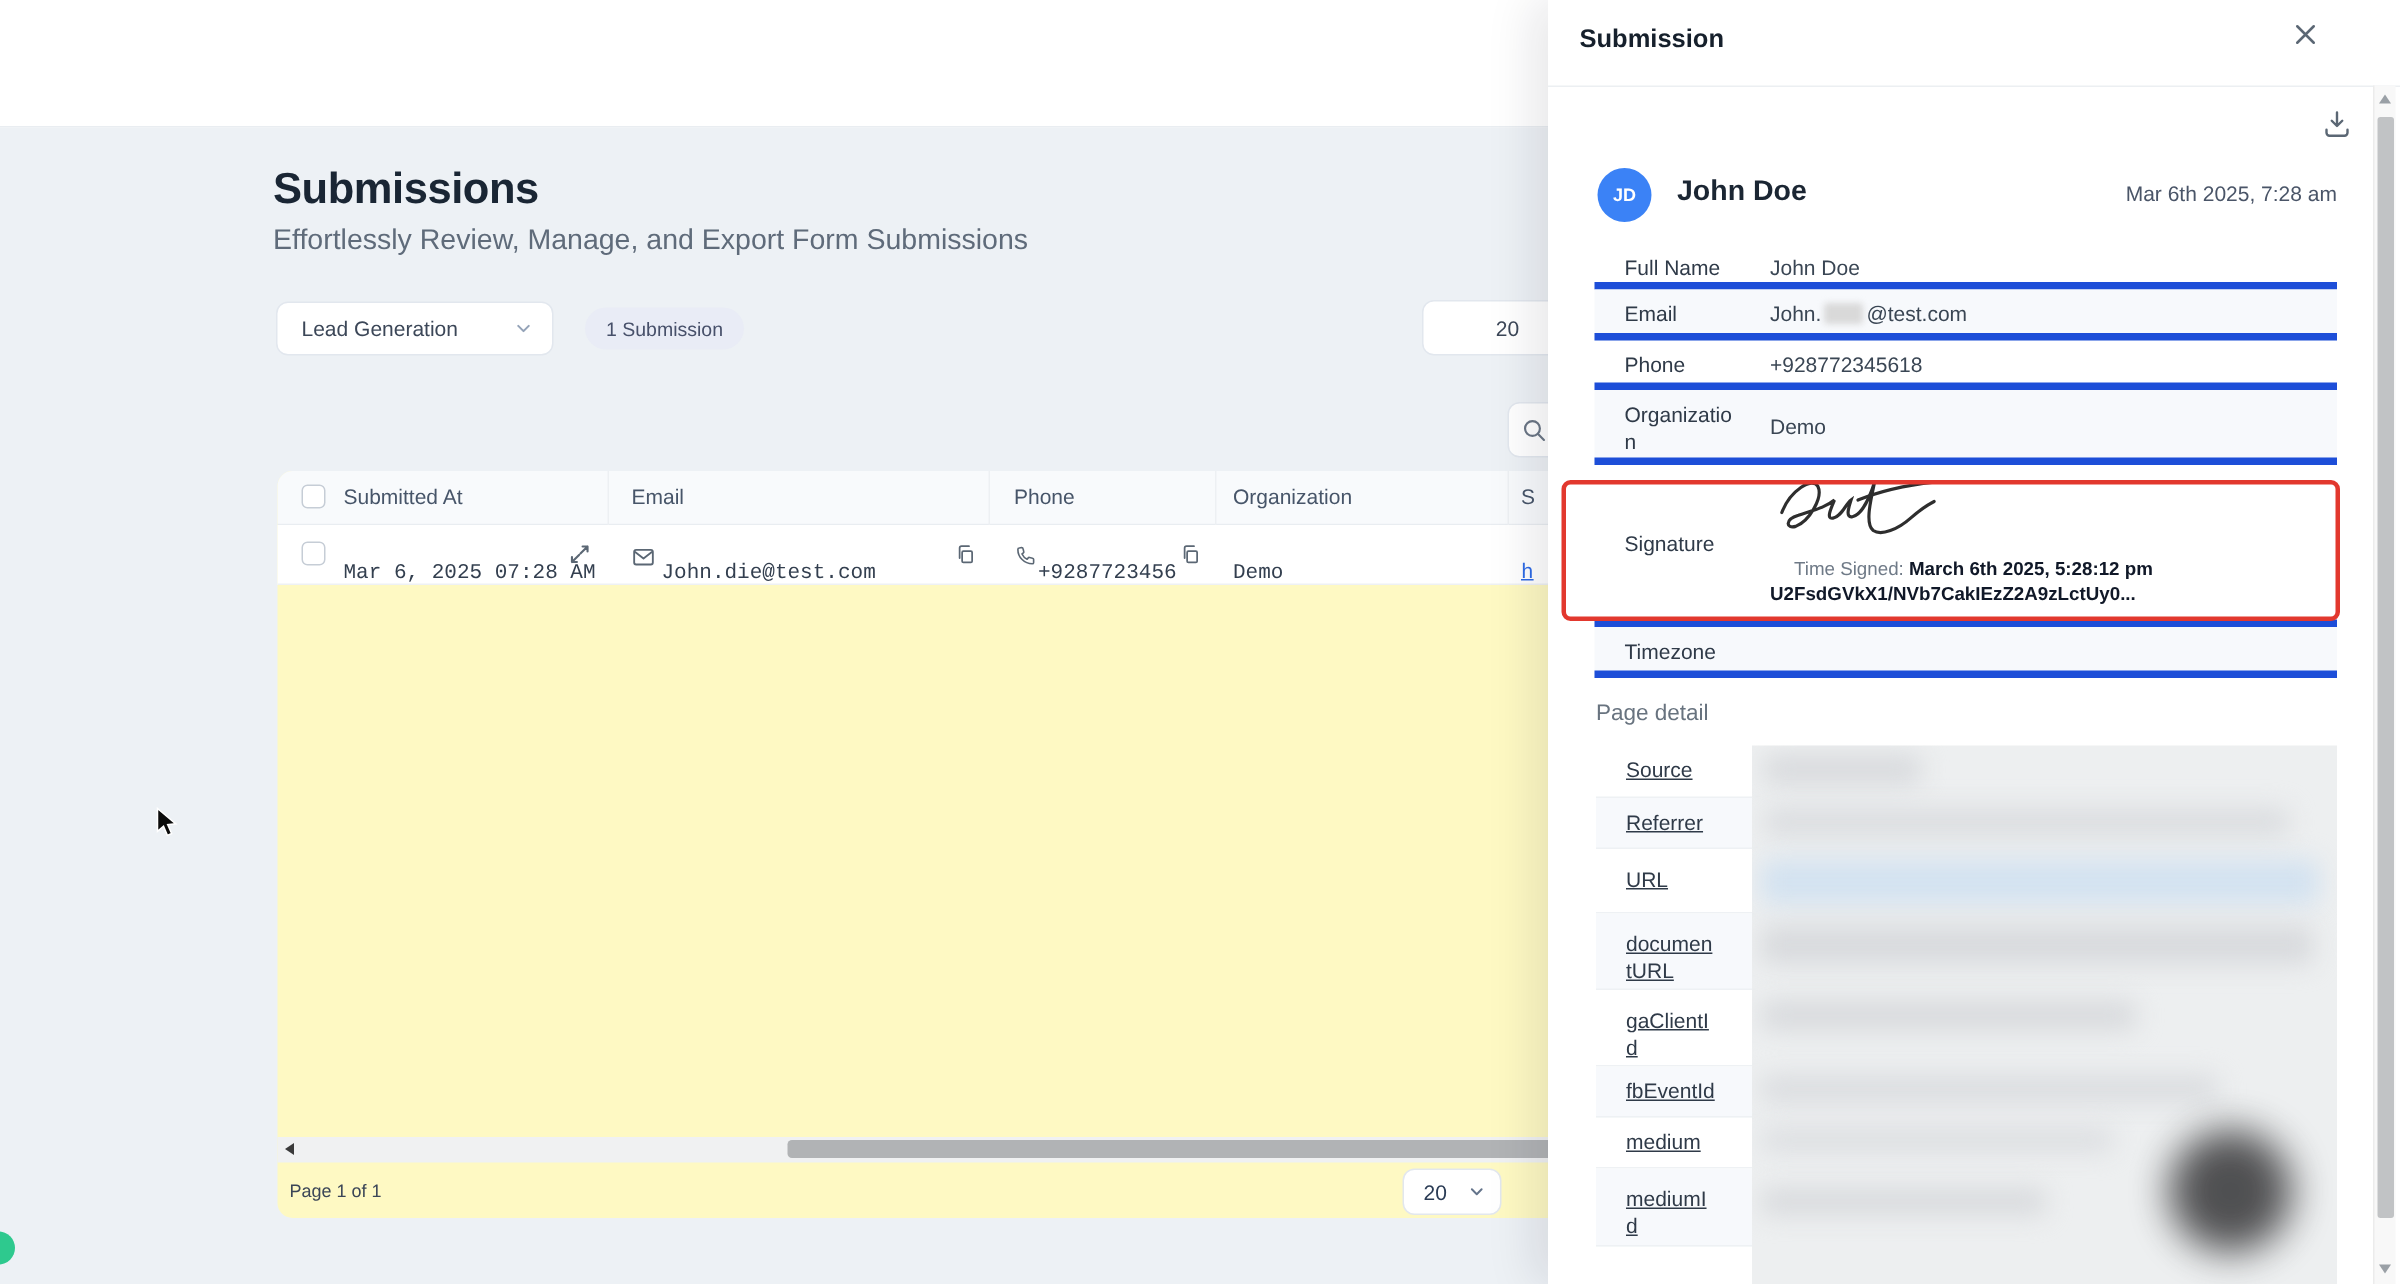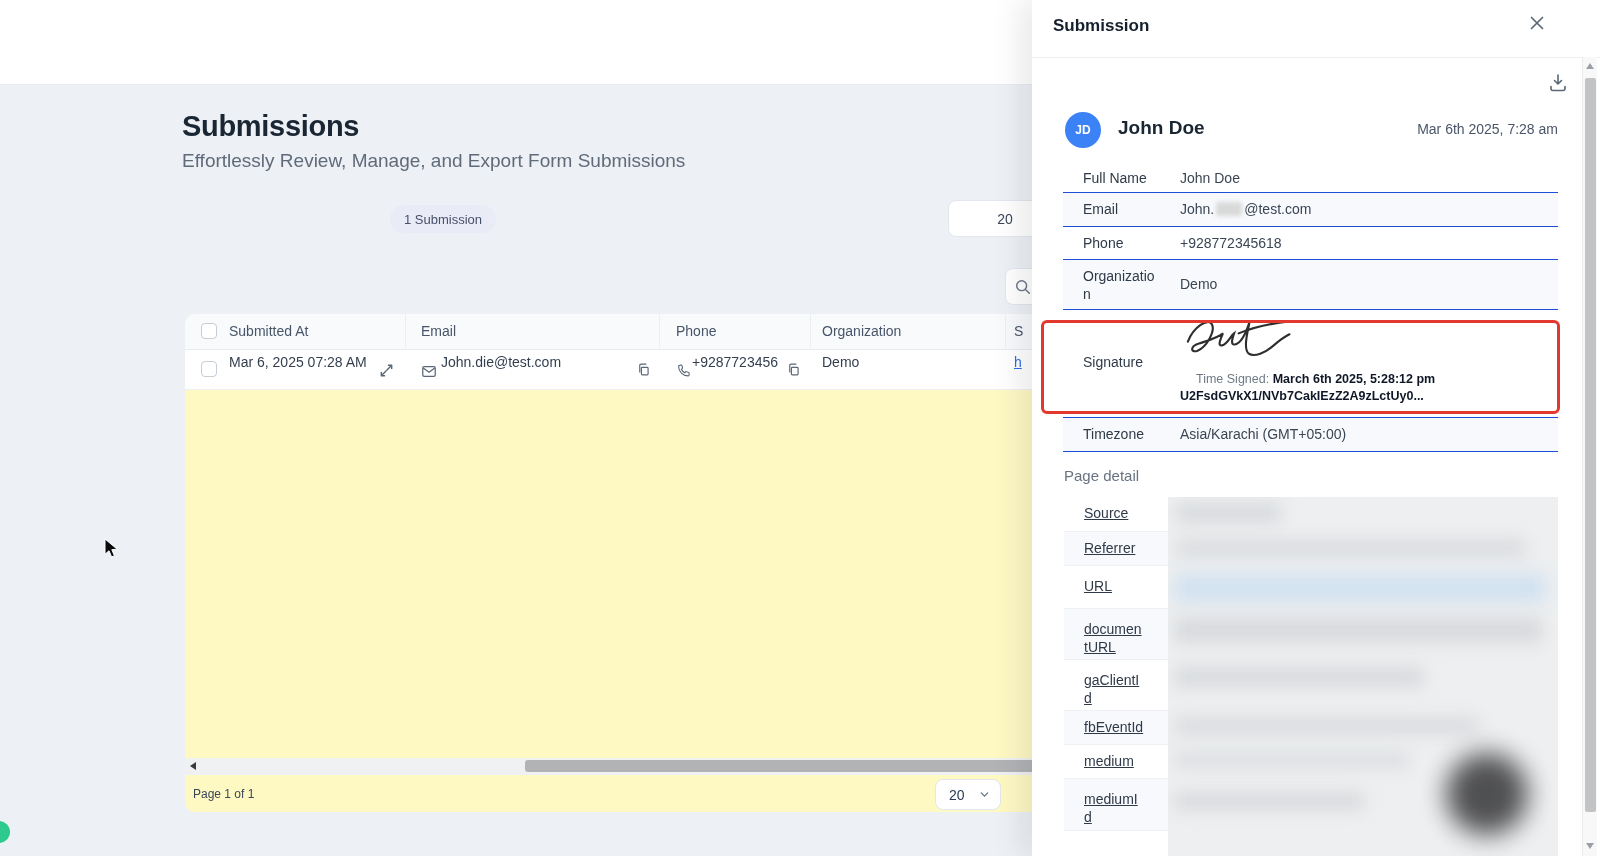--- a/index.html
+++ b/index.html
@@ -16,21 +16,21 @@
   .page-sub { left:182px; top:150px; font-size:19px; color:#5f6b7a; z-index:2; }
 
   .select-box { background:#fff; border:1px solid #e2e7ee; border-radius:8px; display:flex; align-items:center; color:#3c4758; font-size:14px; z-index:2; }
   .badge { background:#e9ecf6; border-radius:14px; font-size:13px; color:#47506a; display:flex; align-items:center; padding:0 14px; z-index:2; }
 
   
   .card { left:185px; top:314px; width:900px; height:498px; background:#fef9c3; border-radius:10px; z-index:2; }
   .thead { position:absolute; left:0; top:0; width:900px; height:36px; background:#f8fafc; border-bottom:1px solid #e9edf1; border-radius:10px 0 0 0; }
   .th { position:absolute; top:9px; font-size:14px; font-weight:500; color:#475569; }
   .trow { position:absolute; left:0; top:36px; width:900px; height:40px; border-bottom:1px solid #eef1f4; background:#fff; }
-  .td { position:absolute; top:4px; font-size:14px; color:#333f4f; white-space:nowrap; }
+  .td { position:absolute; top:24px; font-size:14px; color:#333f4f; white-space:nowrap;font-family:Liberation Mono, monospace; }
   .col-div { position:absolute; top:0; width:1px; height:76px; background:#edf0f3; }
   .checkbox { position:absolute; width:16px; height:16px; border:1.5px solid #c6cdd6; border-radius:4px; background:#fff; }
   .icon { display:inline-flex; color:#5b6774; vertical-align:middle; }
   .copy-btn { position:absolute; top:12px; color:#5b6774; cursor:pointer; }
   .sig-link { color:#2e6be6; text-decoration:underline; }
 
   .hscroll-track { position:absolute; left:0; top:444px; width:900px; height:16px; background:#f0f1f2; }
   .hscroll-thumb { position:absolute; left:340px; top:2px; width:560px; height:12px; background:#b1b3b5; border-radius:3px; }
   .tri-left { width:0; height:0; border-top:4px solid transparent; border-bottom:4px solid transparent; border-right:6px solid #3a3a3a; }
 
@@ -39,21 +39,21 @@
 
   
   .panel { left:1032px; top:0; width:568px; height:856px; background:#fff; box-shadow:-10px 0 30px rgba(15,23,42,.10); z-index:10; overflow:hidden; }
   .panel-title { position:absolute; left:21px; top:16px; font-size:17px; font-weight:700; color:#16202c; }
   .panel-divider { position:absolute; left:0; top:57px; width:568px; height:1px; background:#eceff2; }
   .avatar { position:absolute; left:33px; top:112px; width:36px; height:36px; border-radius:50%; background:#3b82f6; color:#fff; font-size:12px; font-weight:600; display:flex; align-items:center; justify-content:center; }
   .contact-name { position:absolute; left:86px; top:117px; font-size:19px; font-weight:700; color:#1b2633; }
   .contact-date { position:absolute; right:42px; top:121px; font-size:14px; color:#4a5568; }
 
   .f-table { position:absolute; left:31px; top:162px; width:495px; }
-  .f-row { position:absolute; left:0; width:495px; display:flex; border-bottom:1px solid #1d4ed8; }
+  .f-row { position:absolute; left:0; width:495px; display:flex; border-bottom:5px solid #1d4ed8; }
   .f-row.alt { background:#f7f9fc; }
   .f-label { width:97px; padding:8px 0 0 20px; font-size:14px; font-weight:500; color:#2f3a48; word-break:break-all; line-height:1.25; }
   .f-value { padding:8px 0 0 20px; font-size:14px; color:#3a4654; }
   .blur-chip { display:inline-block; width:26px; height:14px; background:#d9d9d9; filter:blur(2px); margin:0 2px -2px 2px; border-radius:2px; }
 
   .red-box { position:absolute; left:9px; top:320px; width:519px; height:94px; border:3px solid #e2382e; border-radius:6px; z-index:5; pointer-events:none; }
   .sig-line { position:absolute; left:117px; font-size:12.5px; color:#101828; white-space:nowrap; }
   .sig-gray { color:#6f7a87; font-weight:400; }
   .sig-bold { font-weight:700; }
 
@@ -77,20 +77,28 @@
 </head>
 <body>
 
 <div class="stage">
 
   <div class="abs topbar"></div>
 
   <div class="abs page-title">Submissions</div>
   <div class="abs page-sub">Effortlessly Review, Manage, and Export Form Submissions</div>
 
+  <div class="abs select-box" style="left:184px; top:201px; width:185px; height:36px; padding:0 12px 0 16px; justify-content:space-between;">
+    <span>Lead Generation</span>
+    <span class="icon" style="color:#94a3b8;">
+      <svg width="14" height="14" viewBox="0 0 16 16" fill="none">
+          <path d="M4 6l4 4 4-4" stroke="currentColor" stroke-width="1.6" stroke-linecap="round" stroke-linejoin="round"></path>
+        </svg>
+    </span>
+  </div>
 
   <div class="abs badge" style="left:390px; top:205px; height:28px;">
     <span>1 Submission</span>
   </div>
 
   <div class="abs select-box" style="left:948px; top:200px; width:114px; height:37px; justify-content:center;">
     <span>20</span>
   </div>
 
   <div class="abs select-box" style="left:1005px; top:268px; width:60px; height:37px; padding-left:8px;">
@@ -226,21 +234,20 @@
           <svg width="125" height="48" viewBox="0 0 130 52" fill="none">
             <path d="M8 30 C14 14 30 4 34 11 C38 19 28 36 18 40 C11 42 10 35 20 32 C32 28 40 26 46 21 C43 28 40 35 45 34 C51 33 54 24 58 21 C56 27 54 34 59 33 C64 32 70 24 75 8 C72 22 68 38 74 43 C80 47 92 42 101 34 C108 28 114 24 118 22" stroke="currentColor" stroke-width="2.3" stroke-linecap="round"></path>
             <path d="M63 21 C80 14 100 10 118 8" stroke="currentColor" stroke-width="2.3" stroke-linecap="round"></path>
           </svg>
         </div>
         <div class="sig-line" style="top:62px;margin-left:16px;"><span class="sig-gray">Time Signed: </span><span class="sig-bold">March 6th 2025, 5:28:12 pm</span></div>
         <div class="sig-line sig-bold" style="top:79px;">U2FsdGVkX1/NVb7CakIEzZ2A9zLctUy0...</div>
       </div>
       <div class="f-row alt" style="top:256px; height:34px;">
         <div class="f-label">Timezone</div>
-        <div class="f-value">Asia/Karachi (GMT+05:00)</div>
       </div>
     </div>
 
     <div class="red-box"></div>
 
     <div class="pd-heading">Page detail</div>
 
     <div class="pd-label-col">
       <div class="pd-cell" style="top:0;    height:35px;">Source</div>
       <div class="pd-cell alt" style="top:35px; height:34px;">Referrer</div>

